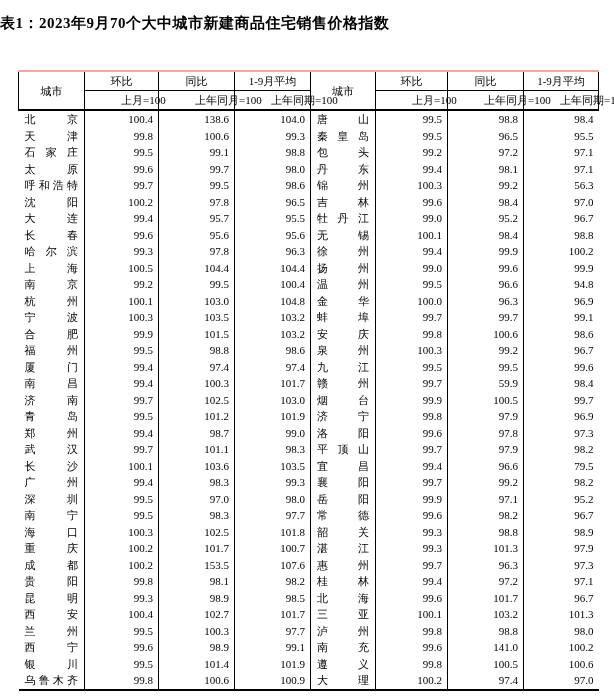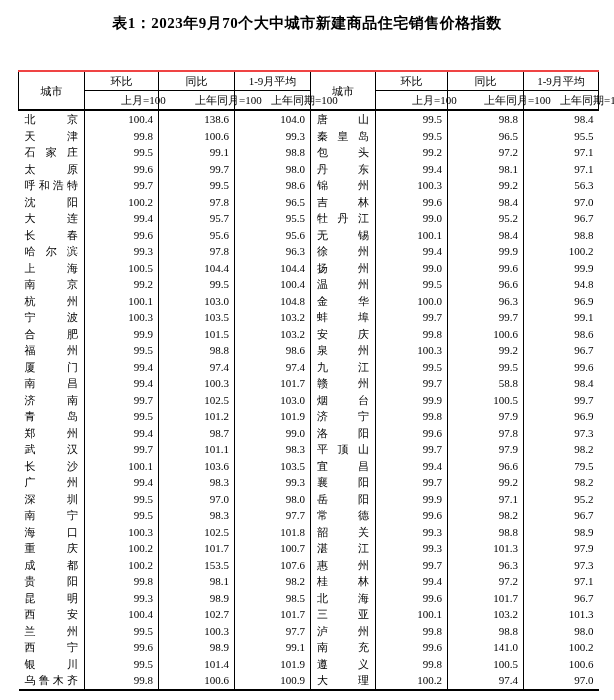--- a/index.html
+++ b/index.html
@@ -9,32 +9,32 @@
   }
   body {
     width: 614px;
     height: 700px;
     overflow: hidden;
     color: #000;
     font-family: "Liberation Serif", "DejaVu Serif", serif;
   }
   .title {
     padding-top: 13px;
-    text-align: center;
+    text-align: left;
     font-size: 15px;
     font-weight: bold;
     letter-spacing: 0.5px;
     line-height: 20px;
   }
   table.price-table {
     border-collapse: collapse;
     table-layout: fixed;
     width: 580px;
     margin: 37px 0 0 18px;
-    border-top: 2px solid #ef4444;
+    border-top: 2px solid #fca5a5;
     border-bottom: 2px solid #000;
   }
   table.price-table col.c-city  { width: 66px; }
   table.price-table col.c-mom   { width: 74px; }
   table.price-table col.c-yoy   { width: 76px; }
   table.price-table col.c-avg   { width: 76px; }
   table.price-table col.c-city2 { width: 65px; }
   table.price-table col.c-mom2  { width: 72px; }
   table.price-table col.c-yoy2  { width: 76px; }
   table.price-table col.c-avg2  { width: 75px; }
@@ -447,21 +447,21 @@
         <td class="num">99.4</td>
         <td class="num">100.3</td>
         <td class="num">101.7</td>
         <td class="city">
           <div class="city-inner">
             <span>赣</span>
             <span>州</span>
           </div>
         </td>
         <td class="num">99.7</td>
-        <td class="num">58.8</td>
+        <td class="num">59.9</td>
         <td class="num">98.4</td>
       </tr>
       <tr>
         <td class="city">
           <div class="city-inner">
             <span>济</span>
             <span>南</span>
           </div>
         </td>
         <td class="num">99.7</td>

